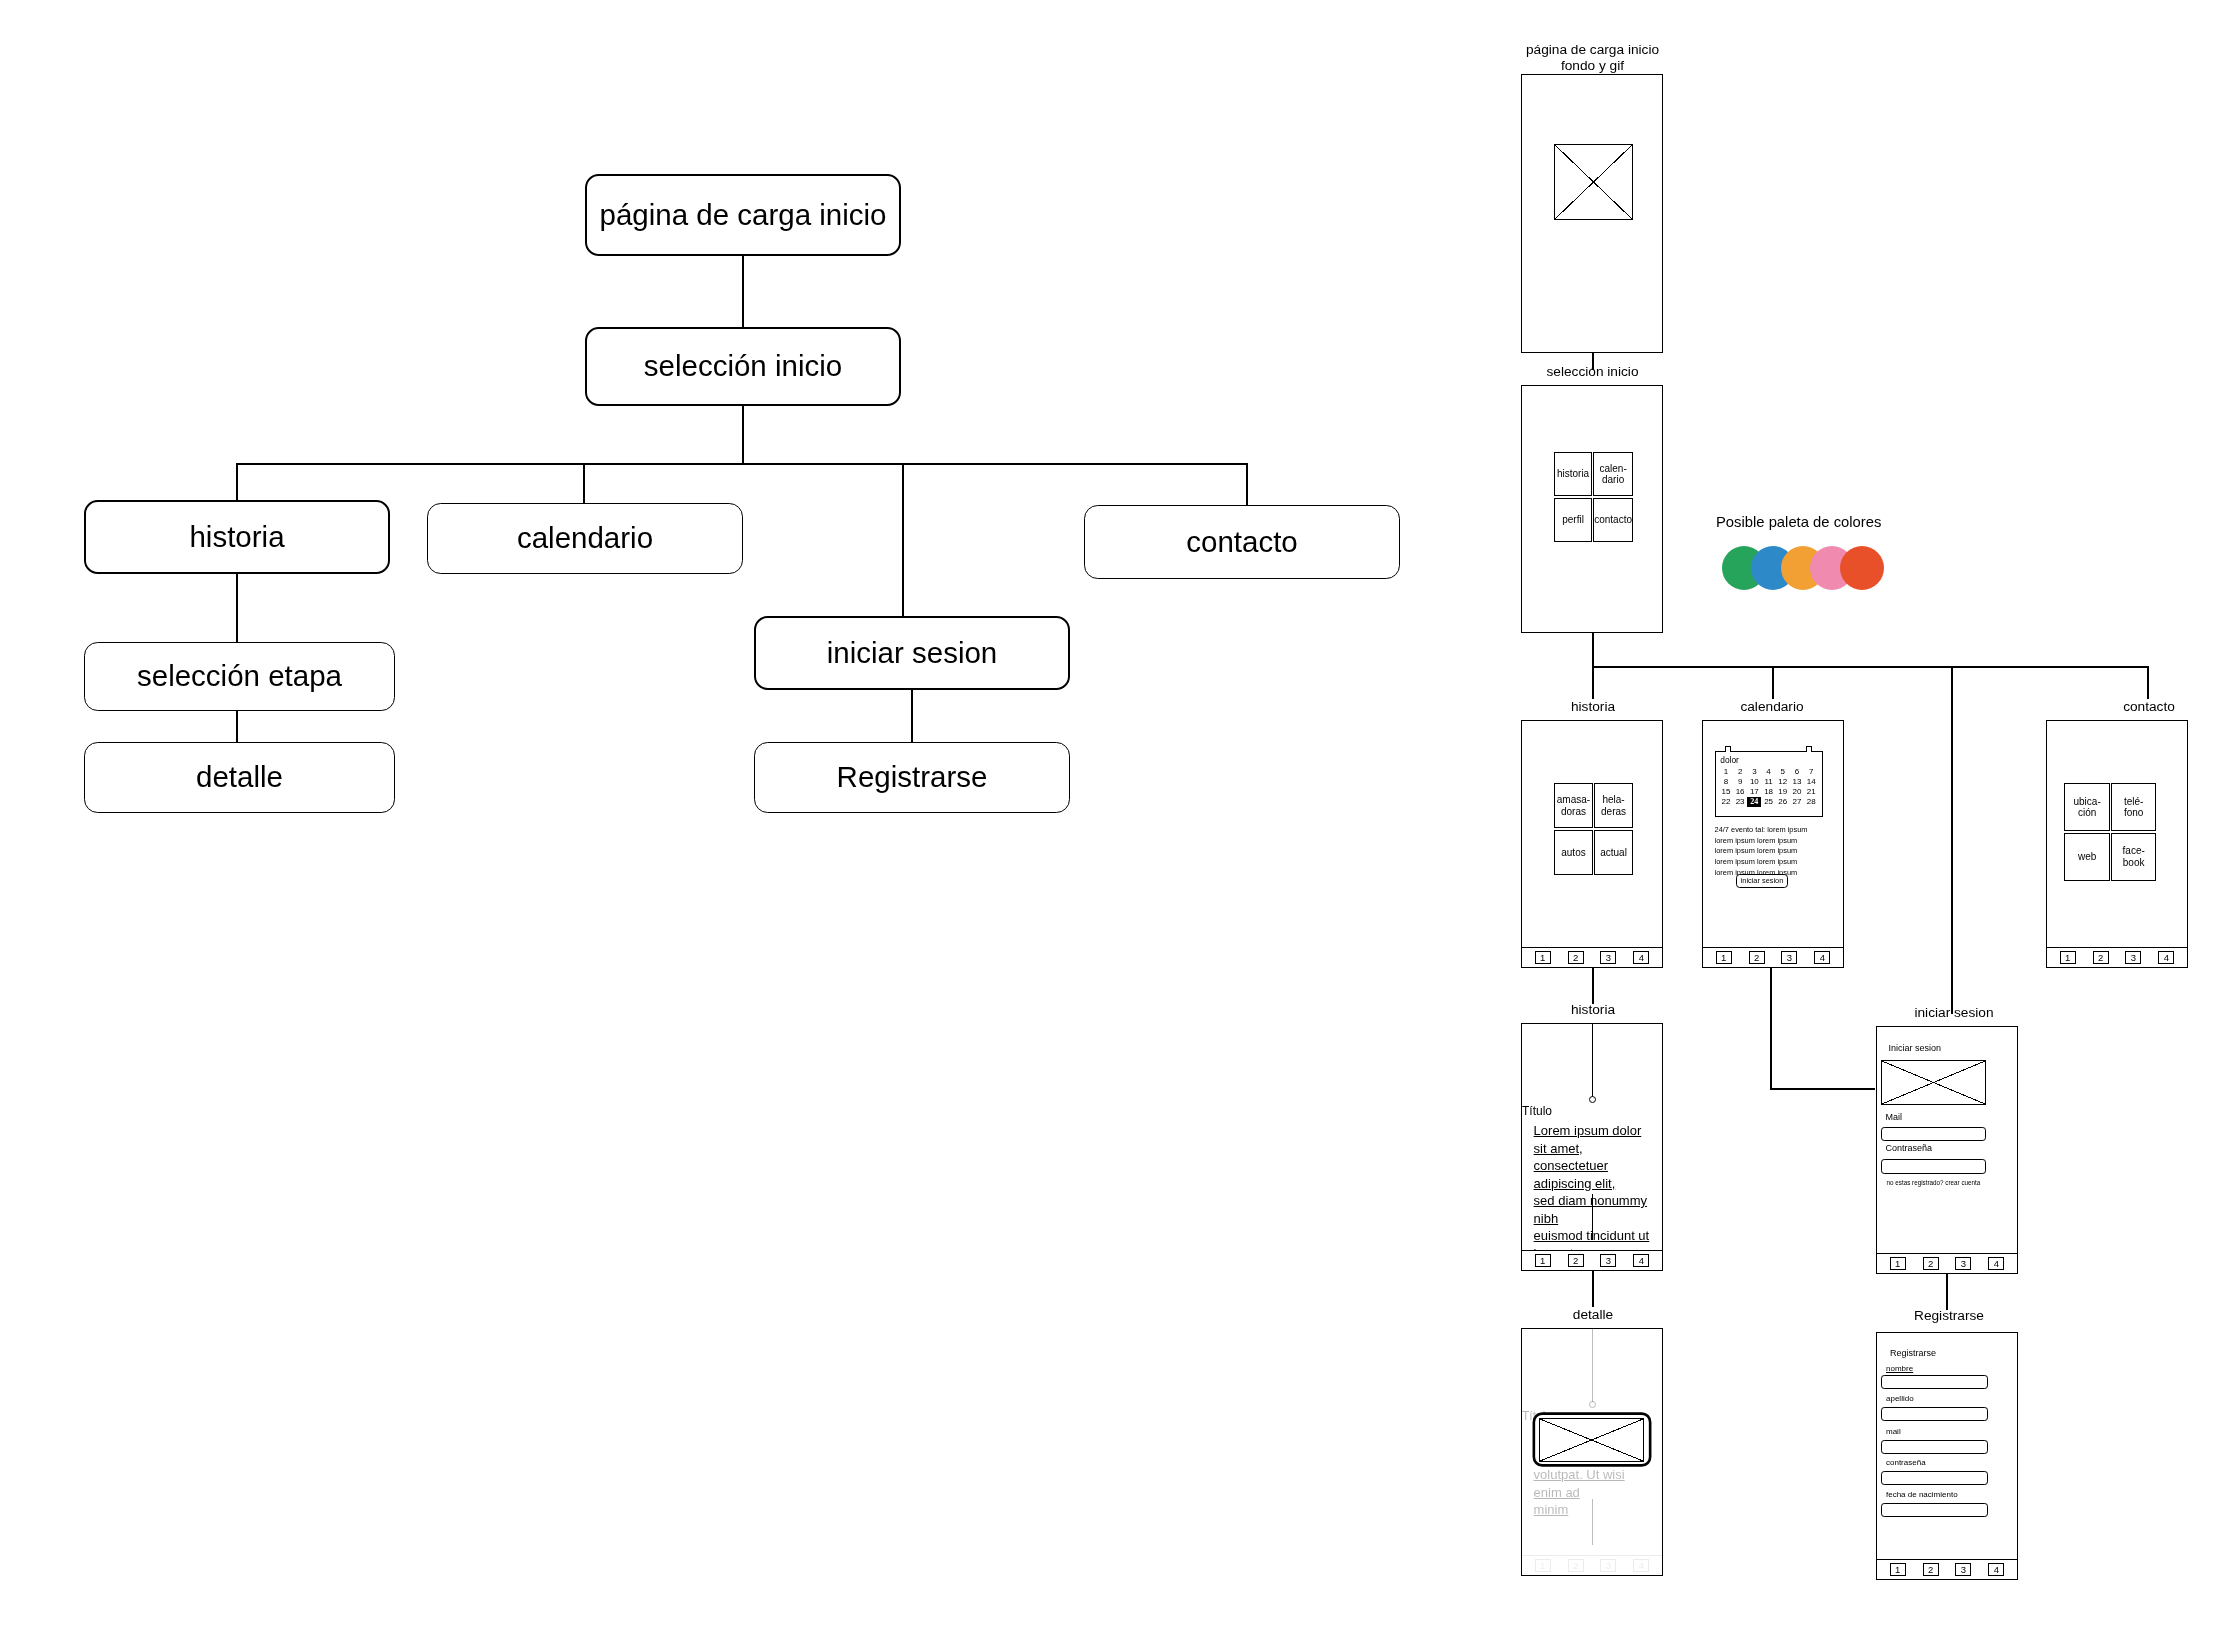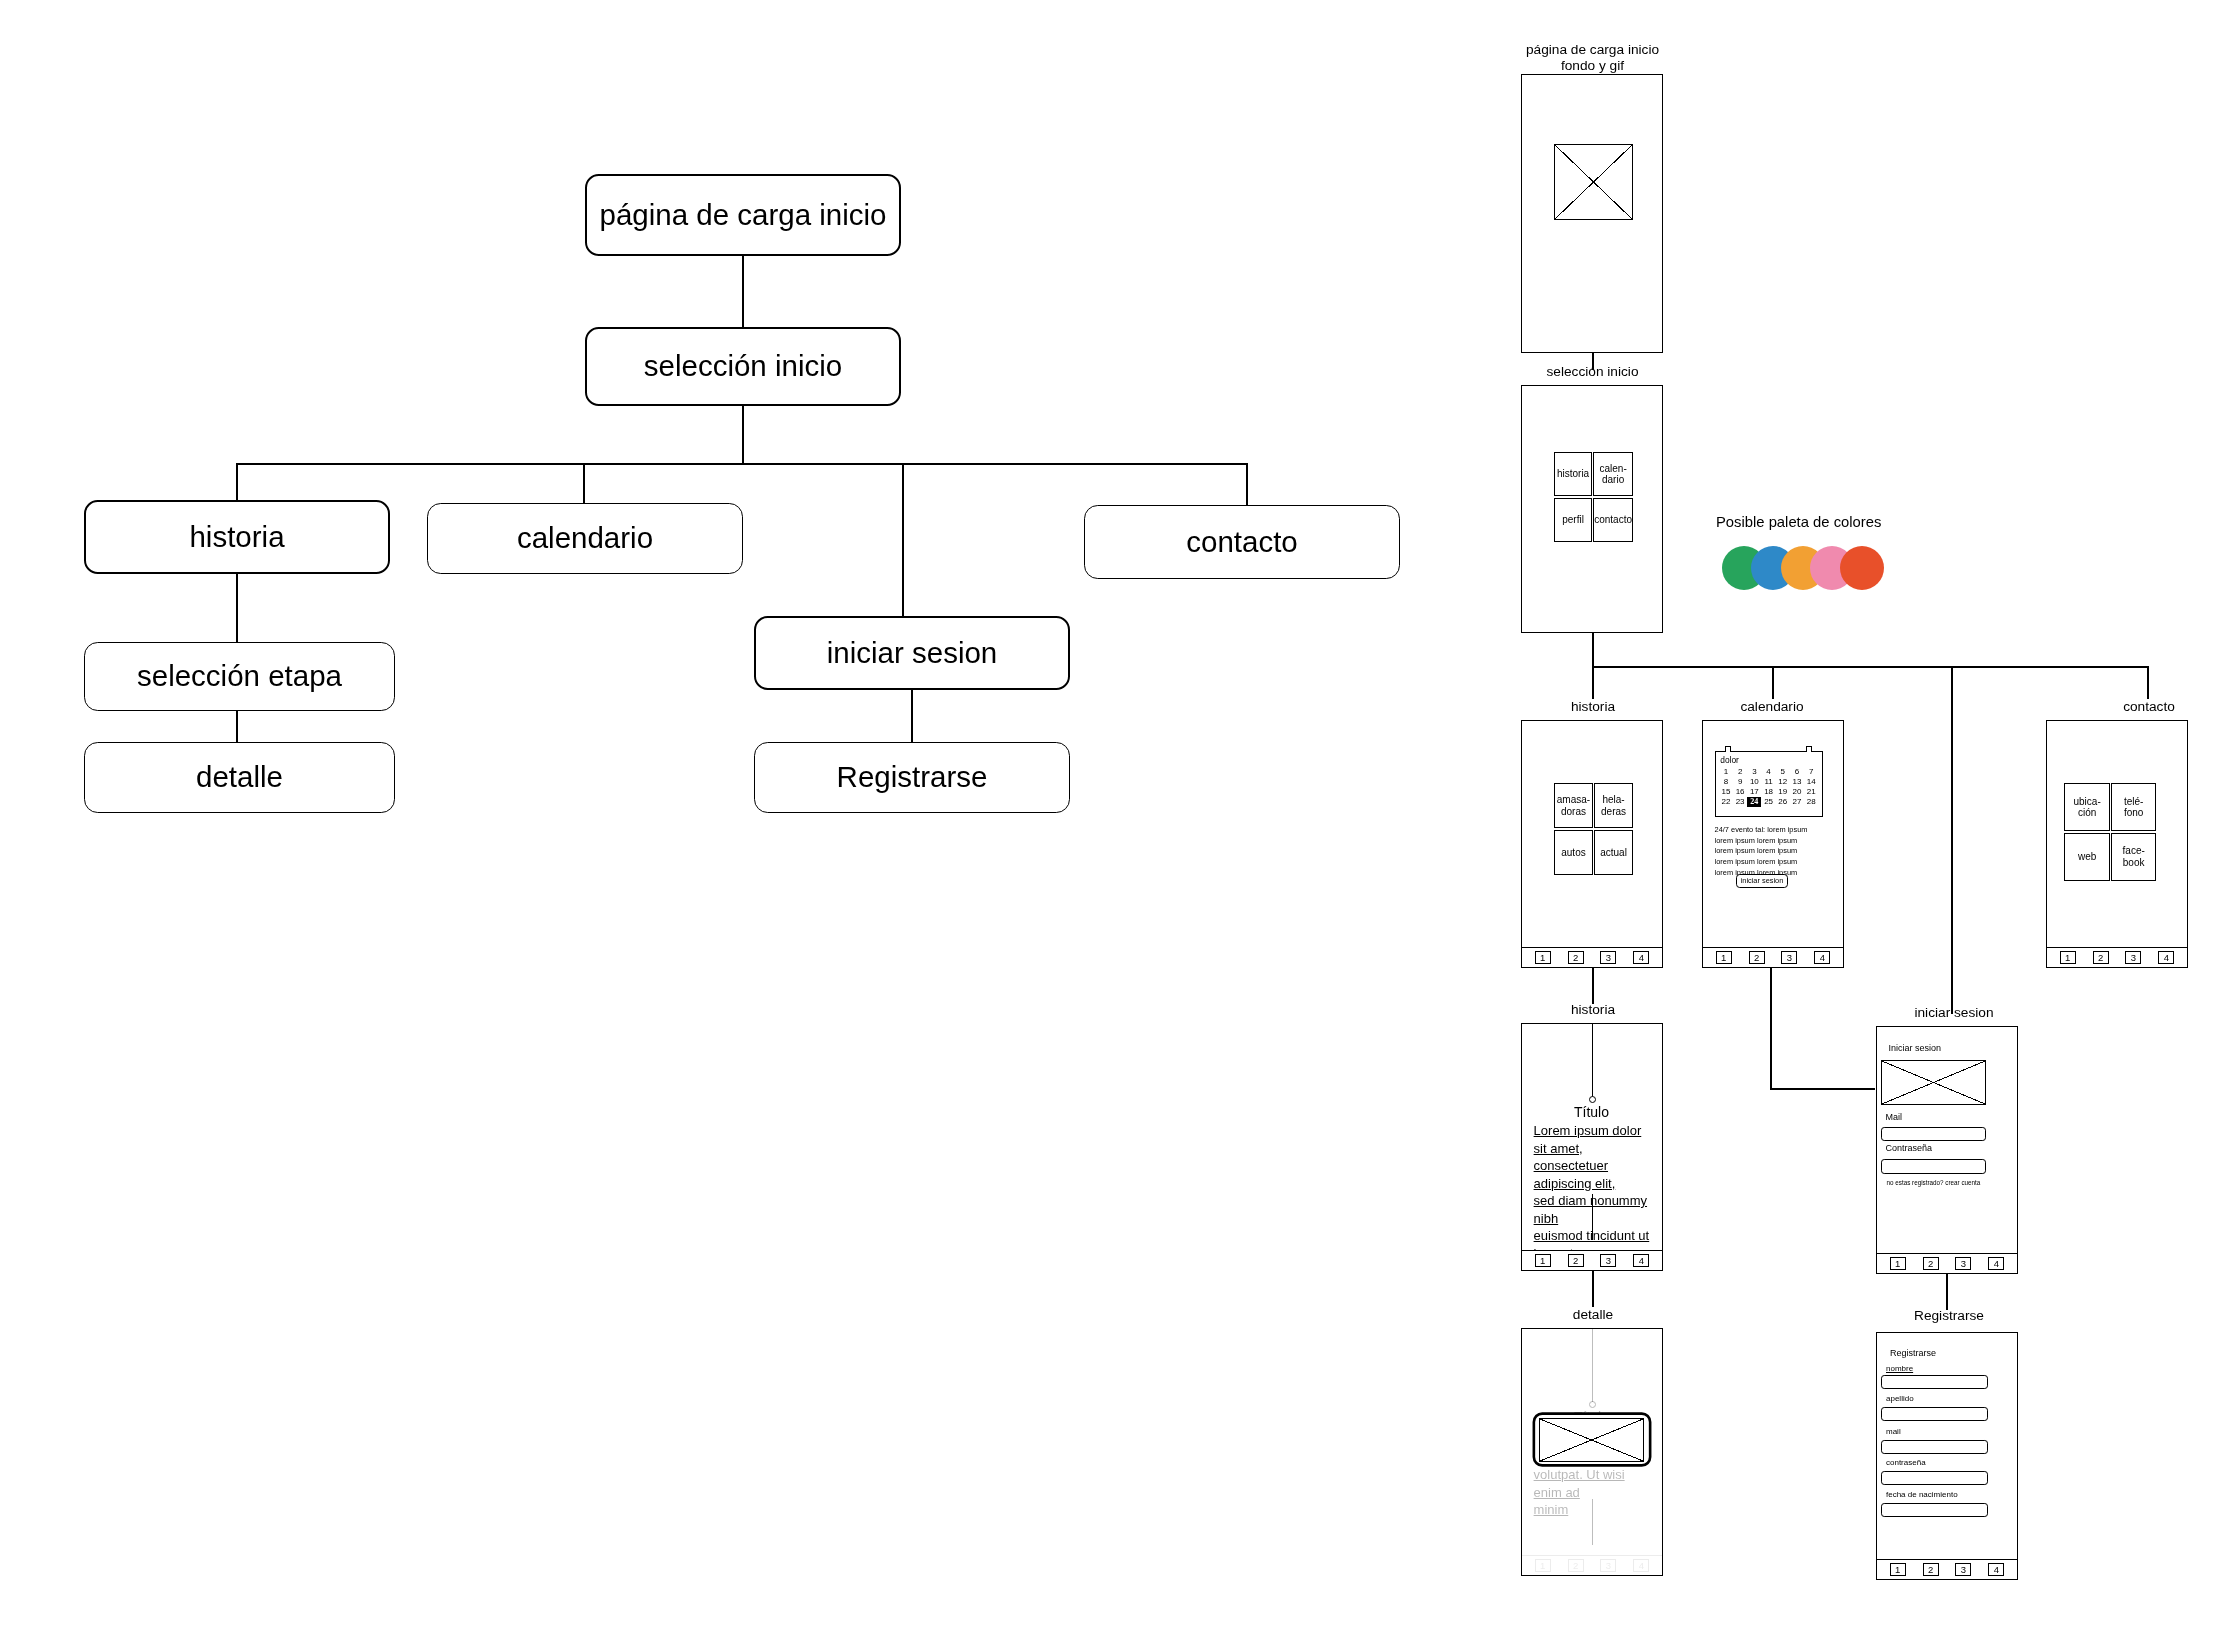--- a/index.html
+++ b/index.html
@@ -96,21 +96,21 @@
     display:flex;align-items:center;justify-content:center;font-size:7.4px;box-sizing:border-box;
   }
   .field-label{position:absolute;font-size:9px;}
   .field-label.sm{font-size:8px;}
   .field-label.xs{font-size:6.3px;}
   .field-box{position:absolute;border:1.1px solid #000;border-radius:3.2px;background:#fff;box-sizing:border-box;}
 
   
   .art-line{position:absolute;background:#000;width:1.1px;}
   .art-dot{position:absolute;width:7.4px;height:7.4px;border:1.1px solid #000;border-radius:50%;background:#fff;box-sizing:border-box;}
-  .art-title{position:absolute;font-size:14px;text-align:center;}
+  .art-title{position:absolute;font-size:12px;}
   .art-text{position:absolute;font-size:13px;line-height:1.35;text-align:left;text-decoration:underline;}
 
   .ghost{opacity:.28;}
   .ghostline{background:#bdbdbd !important;}
 
   
   .palette-title{position:absolute;font-size:14.8px;}
   .swatch{position:absolute;border-radius:50%;width:44px;height:44px;}
 
   

